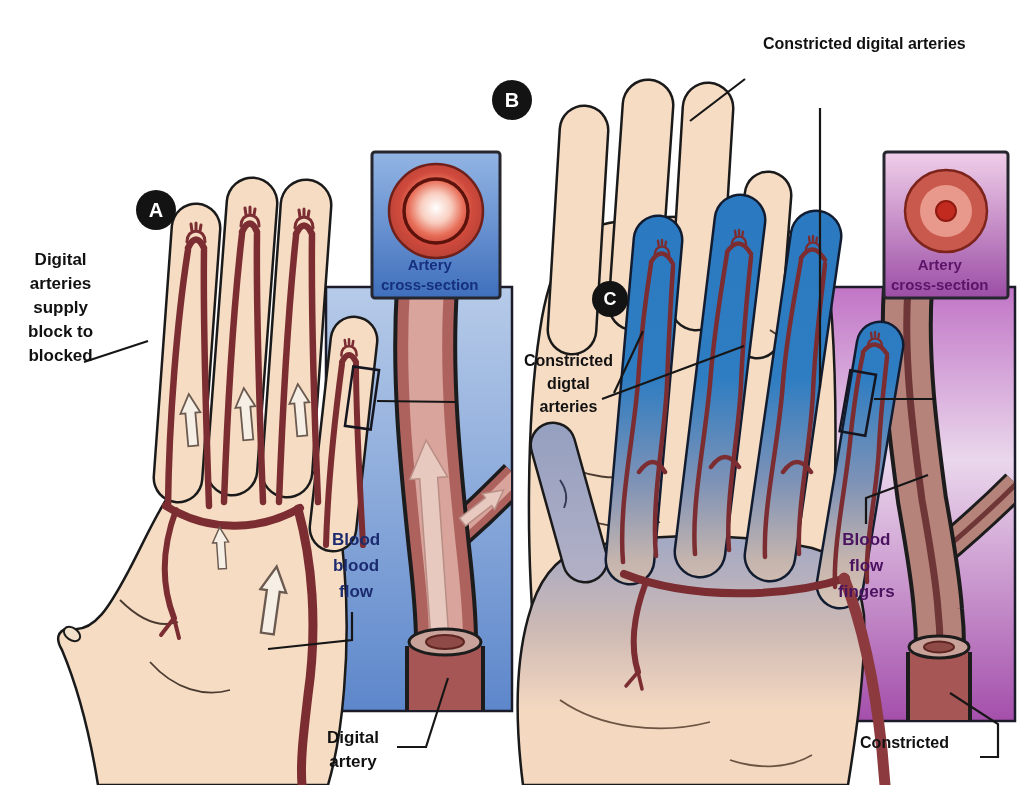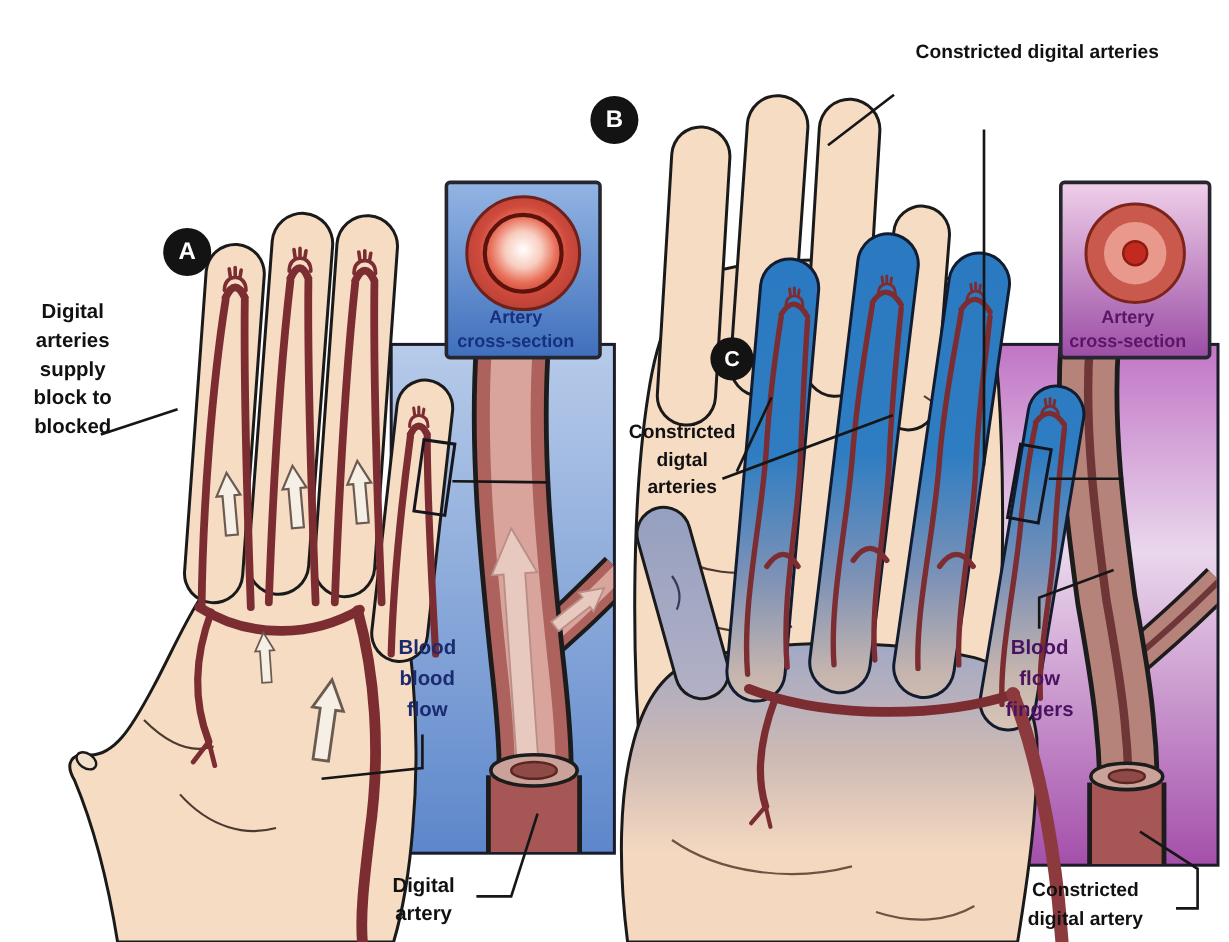--- a/index.html
+++ b/index.html
@@ -296,16 +296,15 @@
 </div>
 
 <div class="lbl" style="left:838px;top:527px;font-size:17px;line-height:26px;color:#4b1260;">
   <div>Blood</div>
   <div>flow</div>
   <div>fingers</div>
 </div>
 
 <div class="lbl" style="left:822px;top:731px;width:165px;text-align:center;font-size:16px;line-height:24px;">
   <div>Constricted</div>
-  <div>digital artery</div>
 </div>
 
 </div>
 
 </body></html>

